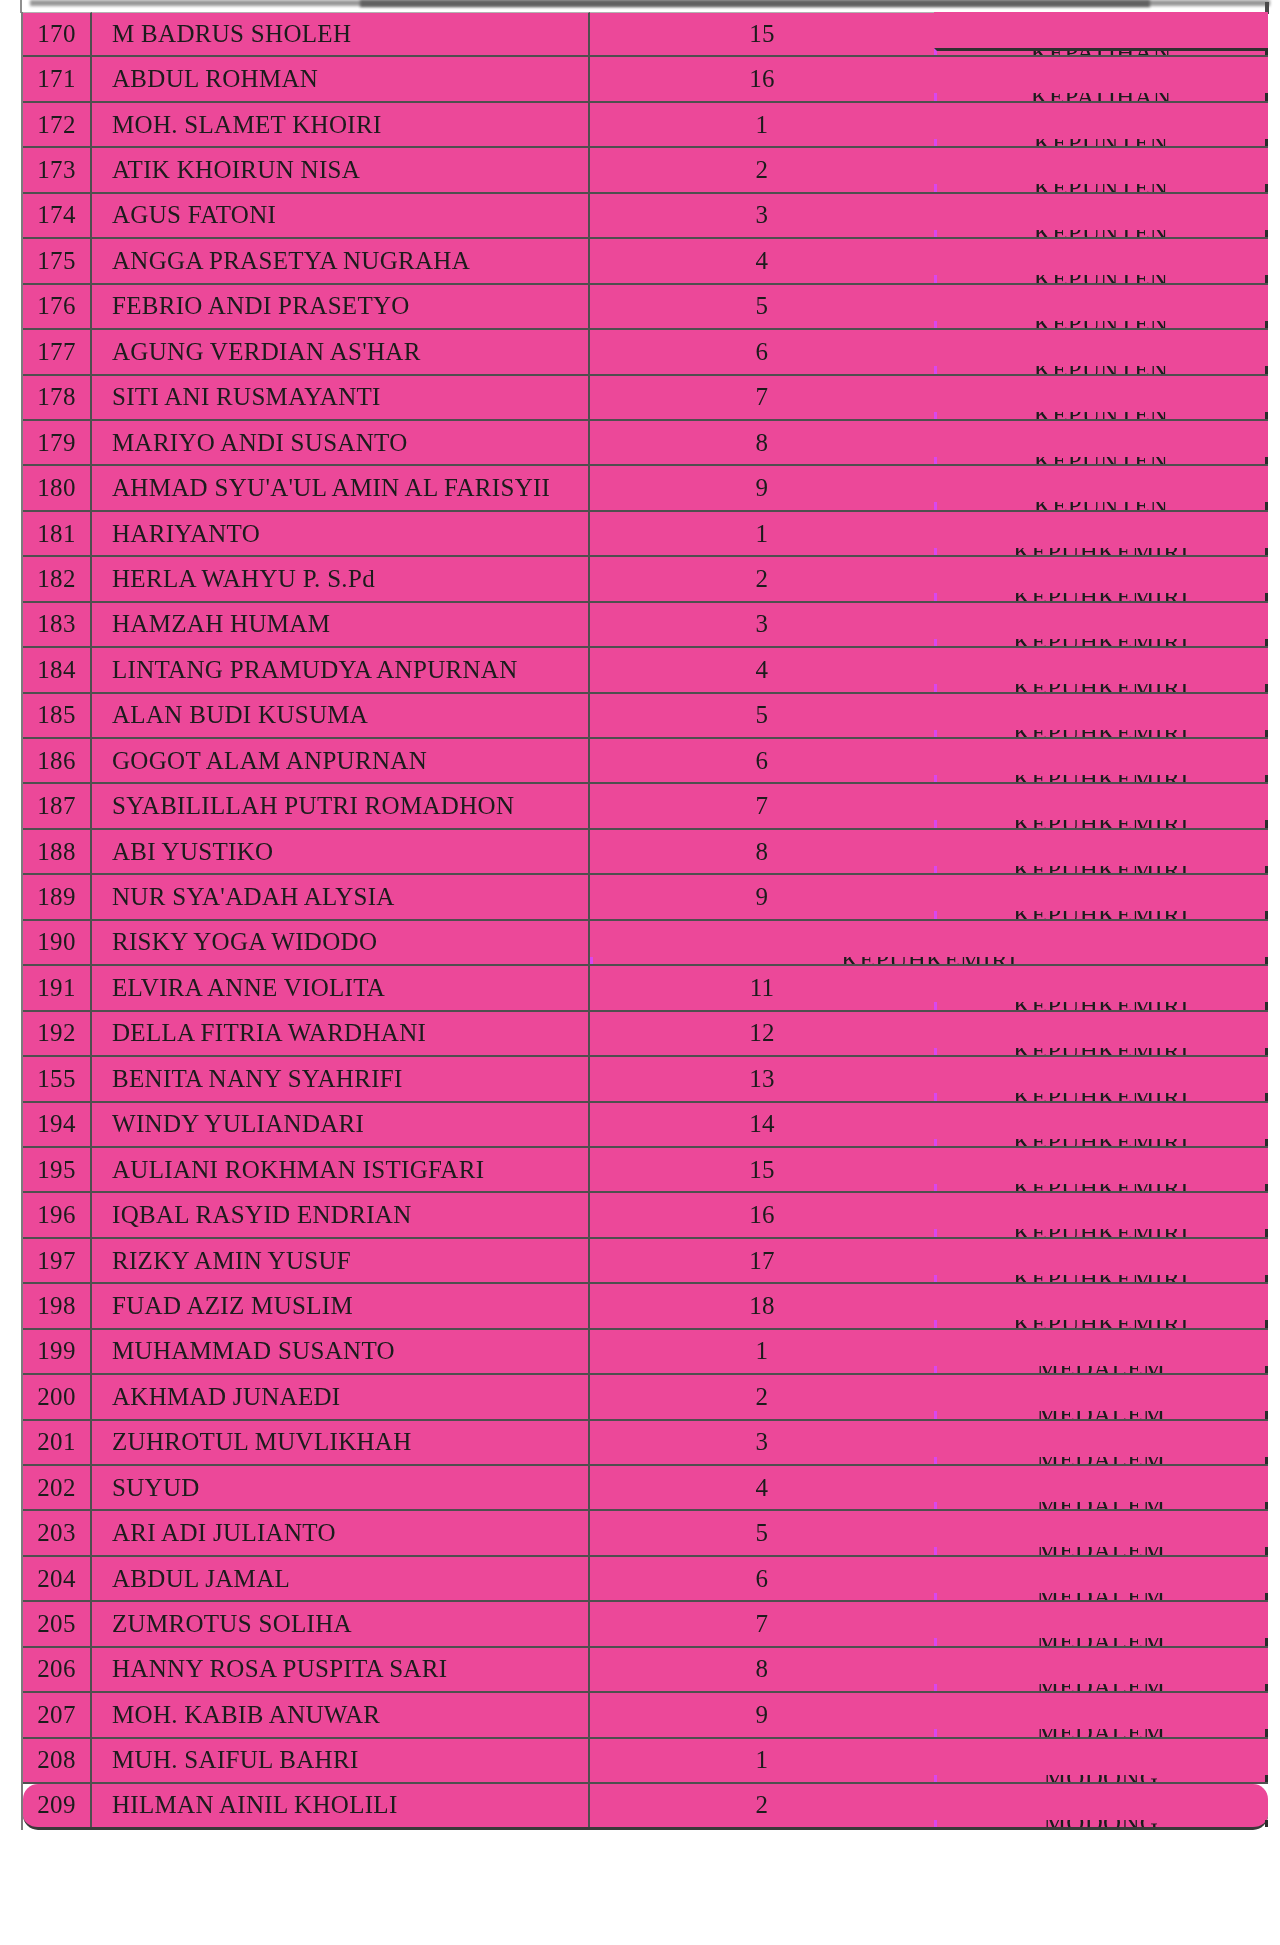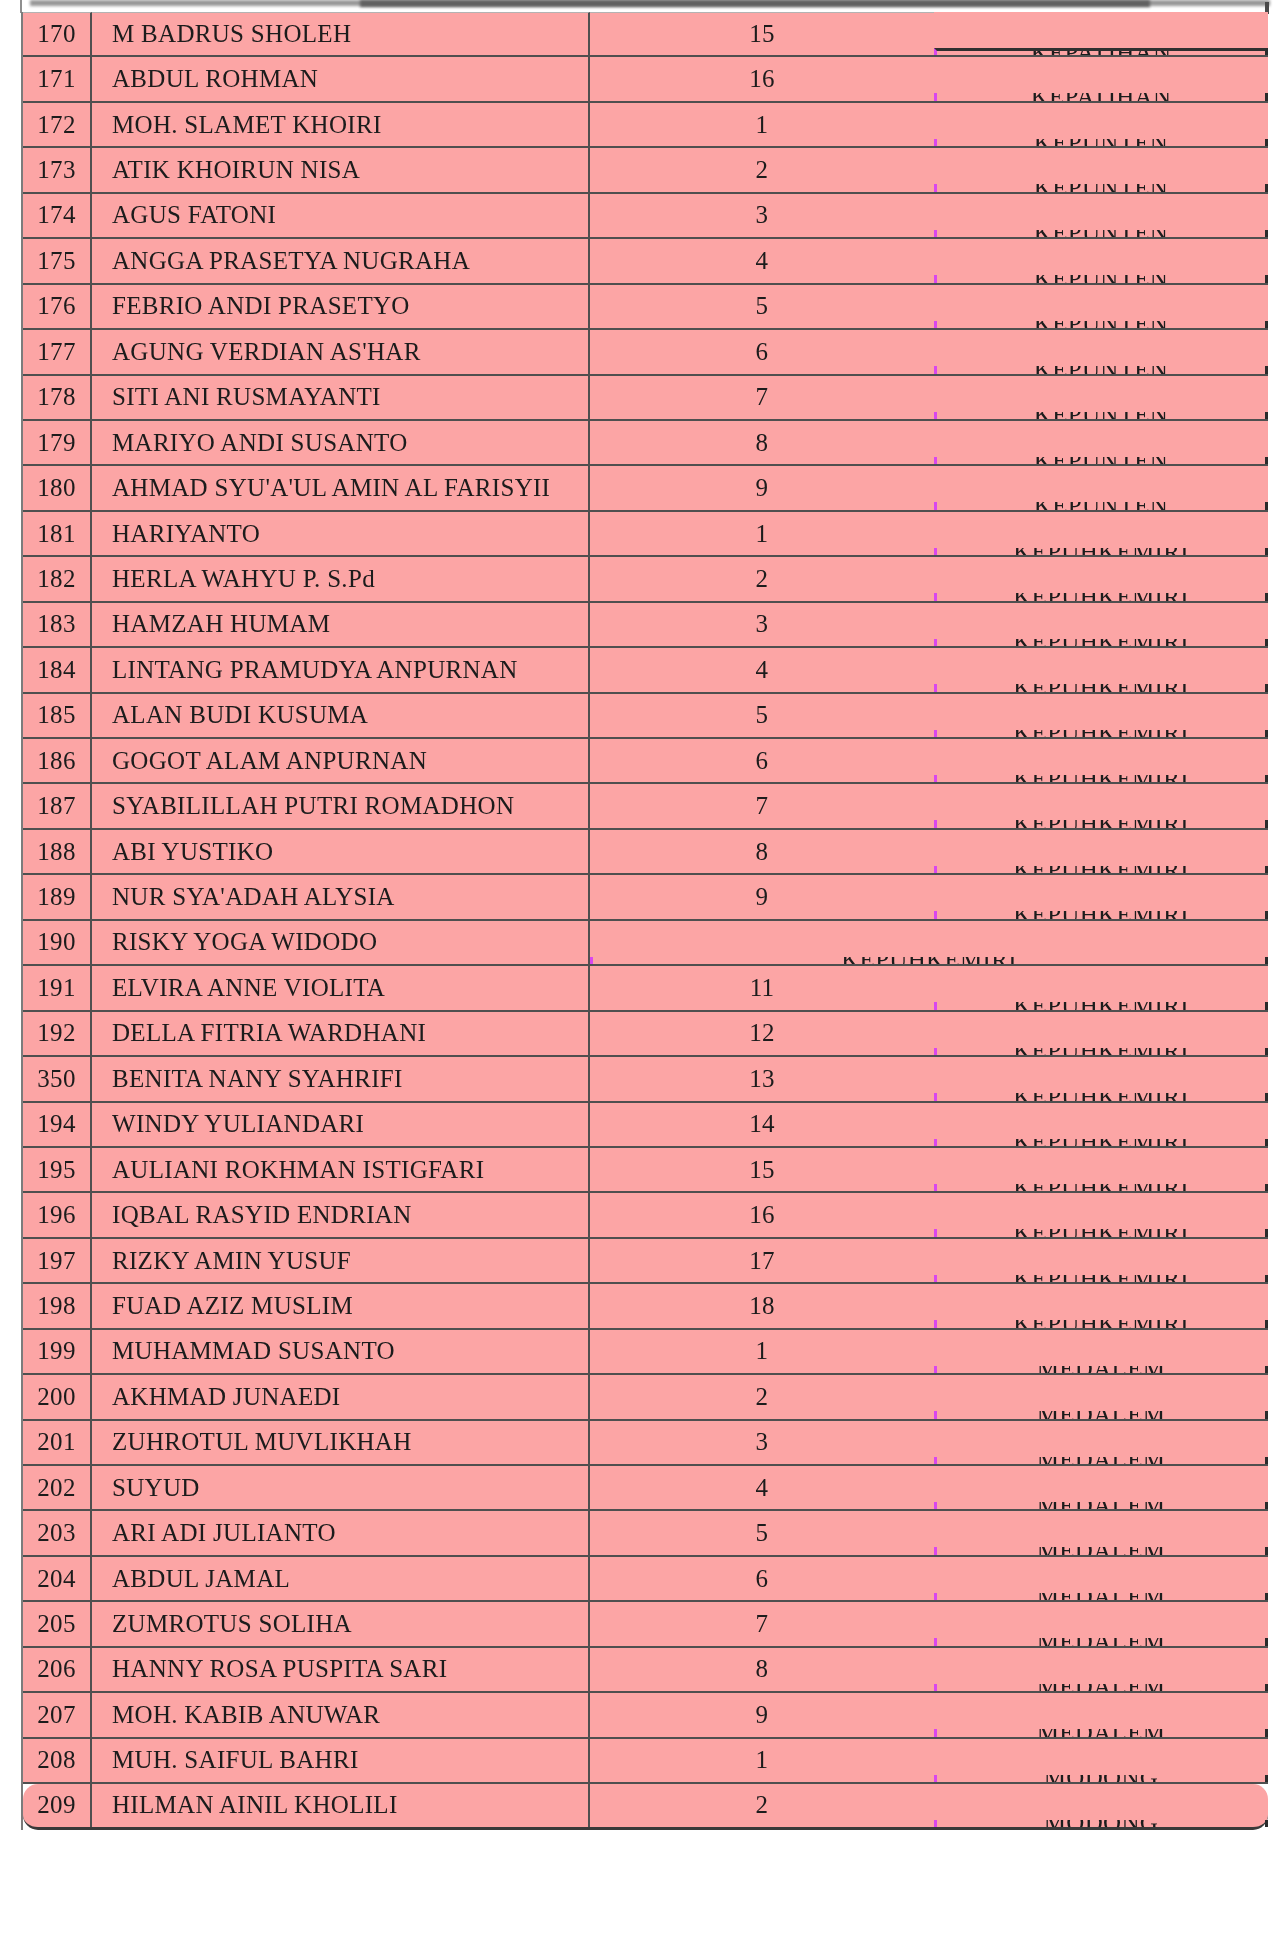--- a/index.html
+++ b/index.html
@@ -31,21 +31,21 @@
   .tablewrap{
     position:absolute;left:21px;top:12px;width:1247px;
     border-left:2px solid #7c7c7c;
     box-sizing:border-box;
   }
   .row{
     display:flex;
     height:45.45px;
     box-sizing:border-box;
     border-bottom:2px solid #4f4f4f;
-    background:#fca5a5;
+    background:#ec4899;
   }
   .row:last-child{border-bottom:3px solid #3a3a3a;border-radius:15px;}
   .c{
     box-sizing:border-box;
     display:flex;align-items:center;
     font-size:25px;color:#1c1c1c;
     letter-spacing:0.3px;
     white-space:nowrap;overflow:hidden;
   }
   .c1{width:69px;justify-content:center;border-right:2px solid #4f4f4f;}
@@ -222,21 +222,21 @@
   </div>
 
   <div class="row">
     <div class="c c1">192</div>
     <div class="c c2">DELLA FITRIA WARDHANI</div>
     <div class="c c3">12</div>
     <div class="c c4">KEPUHKEMIRI</div>
   </div>
 
   <div class="row">
-    <div class="c c1">350</div>
+    <div class="c c1">155</div>
     <div class="c c2">BENITA NANY SYAHRIFI</div>
     <div class="c c3">13</div>
     <div class="c c4">KEPUHKEMIRI</div>
   </div>
 
   <div class="row">
     <div class="c c1">194</div>
     <div class="c c2">WINDY YULIANDARI</div>
     <div class="c c3">14</div>
     <div class="c c4">KEPUHKEMIRI</div>

